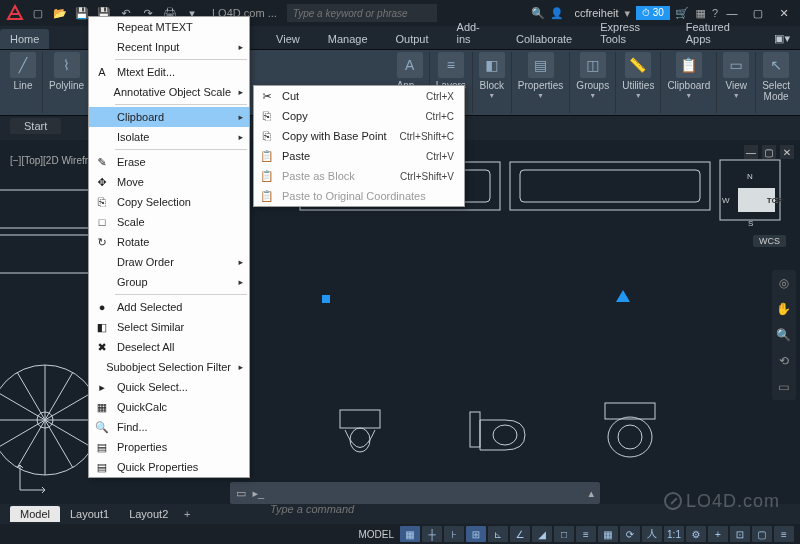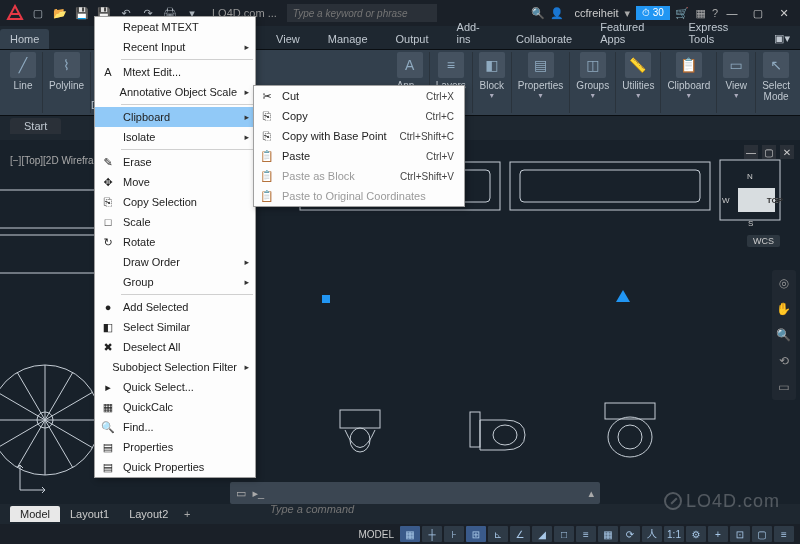--- a/index.html
+++ b/index.html
@@ -36,21 +36,21 @@
 .model-ctrls { position:absolute; top:145px; right:6px; color:#ccc; display:flex; gap:4px; }
 .mc-btn { width:14px; height:14px; background:#2a3038; display:flex; align-items:center; justify-content:center; font-size:10px; }
 
 .viewcube { position:absolute; top:170px; right:20px; width:60px; height:60px; }
 .viewcube .cube { position:absolute; top:18px; left:18px; width:24px; height:24px; background:#d8dde0; color:#333; font-size:8px; display:flex; align-items:center; justify-content:center; font-weight:bold;padding-left:37px; }
 .viewcube .dir { position:absolute; font-size:8px; color:#ccc; }
 .viewcube .dir-n { top:2px; left:27px; }
 .viewcube .dir-s { bottom:2px; left:28px; }
 .viewcube .dir-e { top:26px; right:2px; }
 .viewcube .dir-w { top:26px; left:2px; }
-.wcs-label { position:absolute; top:235px; right:20px; background:rgba(60,70,80,.6); padding:1px 6px; font-size:9px; color:#ccc; border-radius:2px; }
+.wcs-label { position:absolute; top:235px; right:14px; background:rgba(60,70,80,.6); padding:1px 6px; font-size:9px; color:#ccc; border-radius:2px; }
 
 .navbar { position:absolute; top:270px; right:4px; width:24px; background:rgba(40,48,56,.5); border-radius:3px; padding:4px 0; display:flex; flex-direction:column; align-items:center; gap:8px; }
 .navbar-btn { width:18px; height:18px; color:#999; display:flex; align-items:center; justify-content:center; font-size:12px; }
 
 .cmdline { position:absolute; bottom:40px; left:230px; right:200px; height:22px; background:#3b4652; display:flex; align-items:center; gap:6px; padding:0 6px; border-radius:2px; }
 .cmd-input { flex:1; background:none; border:none; color:#ccc; font-size:11px; font-style:italic;margin-top:32px; }
 
 .bottom-tabs { position:absolute; bottom:20px; left:0; height:20px; display:flex; align-items:center; gap:0; padding-left:10px; }
 .btab { padding:2px 10px; font-size:11px; color:#ccc; cursor:pointer; }
 .btab.active { background:#e8e8e8; color:#222; border-radius:2px 2px 0 0; }
@@ -67,21 +67,21 @@
 
 
 .menu { position:absolute; background:#fdfdfd; border:1px solid #a0a0a0; box-shadow:2px 2px 6px rgba(0,0,0,.3); font-size:11px; color:#222; z-index:100; }
 .menu-item { display:flex; align-items:center; height:20px; padding:0 18px 0 4px; position:relative; white-space:nowrap; }
 .menu-item.hl { background:#91c9f7; }
 .menu-icon { width:18px; height:16px; margin-right:6px; display:flex; align-items:center; justify-content:center; font-size:11px; }
 .menu-sep { height:1px; background:#d0d0d0; margin:2px 2px 2px 26px; }
 .menu-arrow { position:absolute; right:6px; font-size:9px; color:#333; }
 .menu-shortcut { position:absolute; right:10px; color:#444; font-size:10px; }
 .menu-item.disabled { color:#9a9a9a; }
-.menu1 { top:16px; left:94px; width:162px; }
+.menu1 { top:16px; left:88px; width:162px; }
 .menu2 { top:85px; left:253px; width:212px; }
 </style>
 </head>
 <body>
 
 <div class="titlebar">
   <div class="logo">
     <svg width="18" height="18">
         <path d="M2 15 L9 2 L16 15 Z" fill="none" stroke="#e63946" stroke-width="2"></path>
         <path d="M5 10 L13 10" stroke="#e63946" stroke-width="2"></path>
@@ -114,22 +114,22 @@
 <div class="tabbar">
   <div class="tab active">Home</div>
   <div class="tab" style="visibility:hidden">Insert</div>
   <div class="tab" style="visibility:hidden">Annotate</div>
   <div class="tab" style="visibility:hidden">Parametric</div>
   <div class="tab">View</div>
   <div class="tab">Manage</div>
   <div class="tab">Output</div>
   <div class="tab">Add-ins</div>
   <div class="tab">Collaborate</div>
+  <div class="tab">Express Tools</div>
   <div class="tab">Featured Apps</div>
-  <div class="tab">Express Tools</div>
   <div class="tab">▣▾</div>
 </div>
 
 <div class="ribbon">
   <div class="ribbon-panel">
     <div class="ribbon-icon">╱</div>
     <div class="ribbon-label">Line</div>
   </div>
   <div class="ribbon-panel">
     <div class="ribbon-icon">⌇</div>

